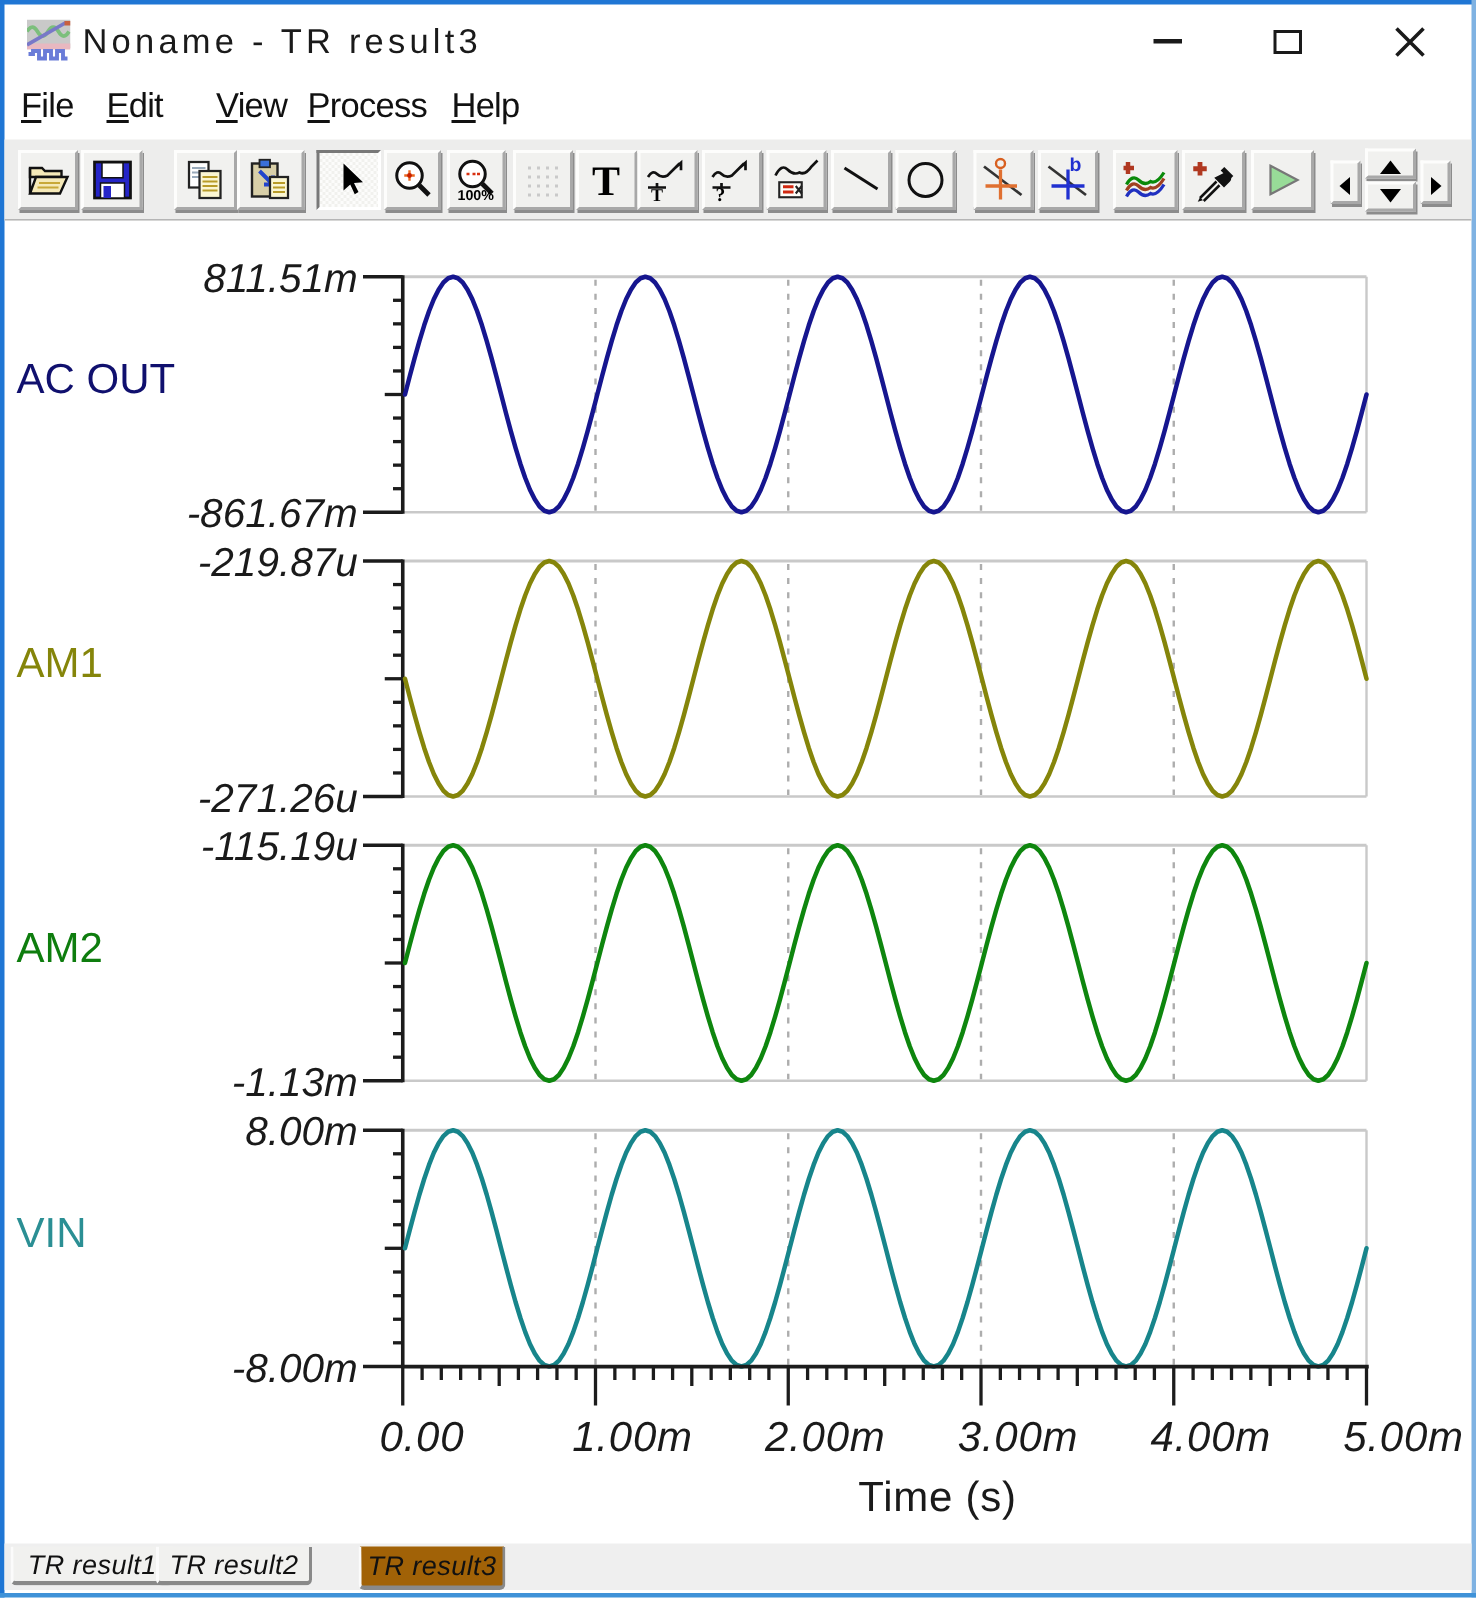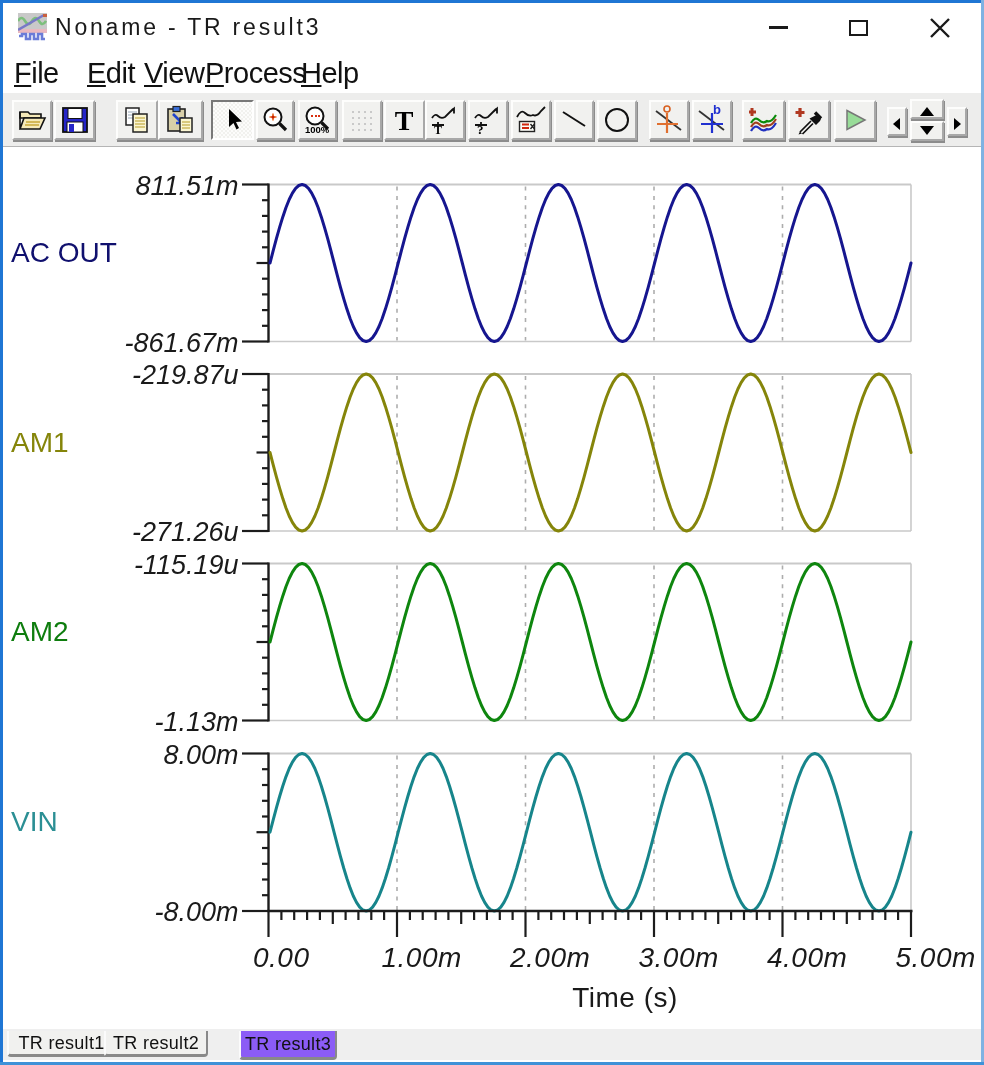--- a/index.html
+++ b/index.html
@@ -5,24 +5,24 @@
 .abs { position:absolute; }
 .tb { position:absolute; top:100px; height:40px; background:#F1F1EF;
   border-top:2px solid #FDFDFC; border-left:2px solid #FDFDFC;
   border-right:2px solid #A8A8A8; border-bottom:2px solid #A8A8A8;
   box-shadow: 1px 2px 0 #8C8C8C; text-align:center; }
 .tb svg { margin-top:3px; }
 .tb.pressed { border-top:2px solid #787878; border-left:2px solid #787878;
   border-right:2px solid #FFF; border-bottom:2px solid #FFF; box-shadow:none;
   background-image:repeating-conic-gradient(#fcfcfb 0 25%, #f1f1ee 0 50%); background-size:4px 4px; }
 .tb.sm svg { margin-top:0; }
-.menu-item { position:absolute; top:57px; font-size:29px; letter-spacing:-0.5px; color:#111; }
+.menu-item { position:absolute; top:57px; font-size:23px; letter-spacing:-0.5px; color:#111; }
 .tab { position:absolute; background:#F1F1EF; border-left:2px solid #FBFBFB;
   border-right:2px solid #898989; border-bottom:3px solid #898989; border-radius:0 0 4px 4px;
-  font-size:18px; letter-spacing:0.3px; color:#111; text-align:center; }
+  font-size:18px; letter-spacing:0.3px; color:#111; text-align:center;font-style:italic; }
 </style></head>
 <body>
 
 <div class="abs" style="left:0;top:0;width:984px;height:3px;background:#1F76D4"></div>
 <div class="abs" style="left:0;top:0;width:3px;height:1065px;background:#1F76D4"></div>
 <div class="abs" style="right:0;top:0;width:3px;height:1065px;background:#7FB2E2"></div>
 <div class="abs" style="left:0;bottom:0;width:984px;height:3px;background:#3F92D8"></div>
 
 <svg width="29" height="28" viewBox="0 0 29 28" style="position:absolute;left:18px;top:13px">
 <rect x="0" y="0" width="29" height="19" fill="#C9C9C9"></rect>
@@ -33,21 +33,21 @@
 <path d="M1 23 h3 v-2 h4 v5 h4 v-5 h4 v5 h4 v-5 h4 v5 h3" stroke="#6A7CD8" stroke-width="2.6" fill="none"></path>
 </svg>
 <div class="abs" style="left:55px;top:14px;font-size:23px;letter-spacing:2.8px;color:#1a1a1a">Noname - TR result3</div>
 <div class="abs" style="left:769px;top:26px;width:19px;height:2.5px;background:#1a1a1a"></div>
 <div class="abs" style="left:849px;top:20px;width:19px;height:16px;border:2.5px solid #1a1a1a"></div>
 <svg class="abs" style="left:929px;top:17px" width="22" height="22" viewBox="0 0 22 22">
     <path d="M2 2 L20 20 M20 2 L2 20" stroke="#1a1a1a" stroke-width="2.4"></path>
   </svg>
 
 <div class="menu-item" style="left:14px"><u>F</u>ile</div>
-<div class="menu-item" style="left:87px"><u>E</u>dit</div>
+<div class="menu-item" style="left:71px"><u>E</u>dit</div>
 <div class="menu-item" style="left:144px"><u>V</u>iew</div>
 <div class="menu-item" style="left:205px"><u>P</u>rocess</div>
 <div class="menu-item" style="left:301px"><u>H</u>elp</div>
 
 <div class="abs" style="left:3px;top:93px;width:978px;height:54px;background:#EDEDEC;border-bottom:1.5px solid #B5B5B5"></div>
 <div class="tb" style="left:12px;width:40px"><svg width="30" height="30" viewBox="0 0 30 30">
       <path d="M3 7 h8 l2 2 h11 v4 h-21 z" fill="#F5E9B8" stroke="#111" stroke-width="1.6"></path>
 <path d="M3 24 V7 m0 17 l4 -11 h21 l-5 11 z" fill="#F5E9B8" stroke="#111" stroke-width="1.6"></path>
 <path d="M9 17 h14 M8 20 h14" stroke="#C8A838" stroke-width="1.4" fill="none"></path>
     </svg></div>
@@ -316,12 +316,12 @@
 <text x="510.0" y="967" font-size="28" font-style="italic" letter-spacing="0.5" fill="#1a1a1a">2.00m</text>
 <text x="638.5" y="967" font-size="28" font-style="italic" letter-spacing="0.5" fill="#1a1a1a">3.00m</text>
 <text x="767.0" y="967" font-size="28" font-style="italic" letter-spacing="0.5" fill="#1a1a1a">4.00m</text>
 <text x="895.5" y="967" font-size="28" font-style="italic" letter-spacing="0.5" fill="#1a1a1a">5.00m</text>
 <text x="625" y="1007" text-anchor="middle" font-size="28" letter-spacing="0.5" fill="#1a1a1a">Time (s)</text>
 </svg>
 
 <div class="abs" style="left:3px;top:1029px;width:978px;height:31px;background:#EFEFEF"></div>
 <div class="tab" style="left:7px;top:1031px;width:109px;height:26px;line-height:24px">TR result1</div>
 <div class="tab" style="left:104px;top:1031px;width:104px;height:26px;line-height:24px">TR result2</div>
-<div class="tab" style="left:239px;top:1031px;width:98px;height:29px;line-height:27px;background:#8b5cf6">TR result3</div>
+<div class="tab" style="left:239px;top:1031px;width:98px;height:29px;line-height:27px;background:#a16207">TR result3</div>
 </body></html>

